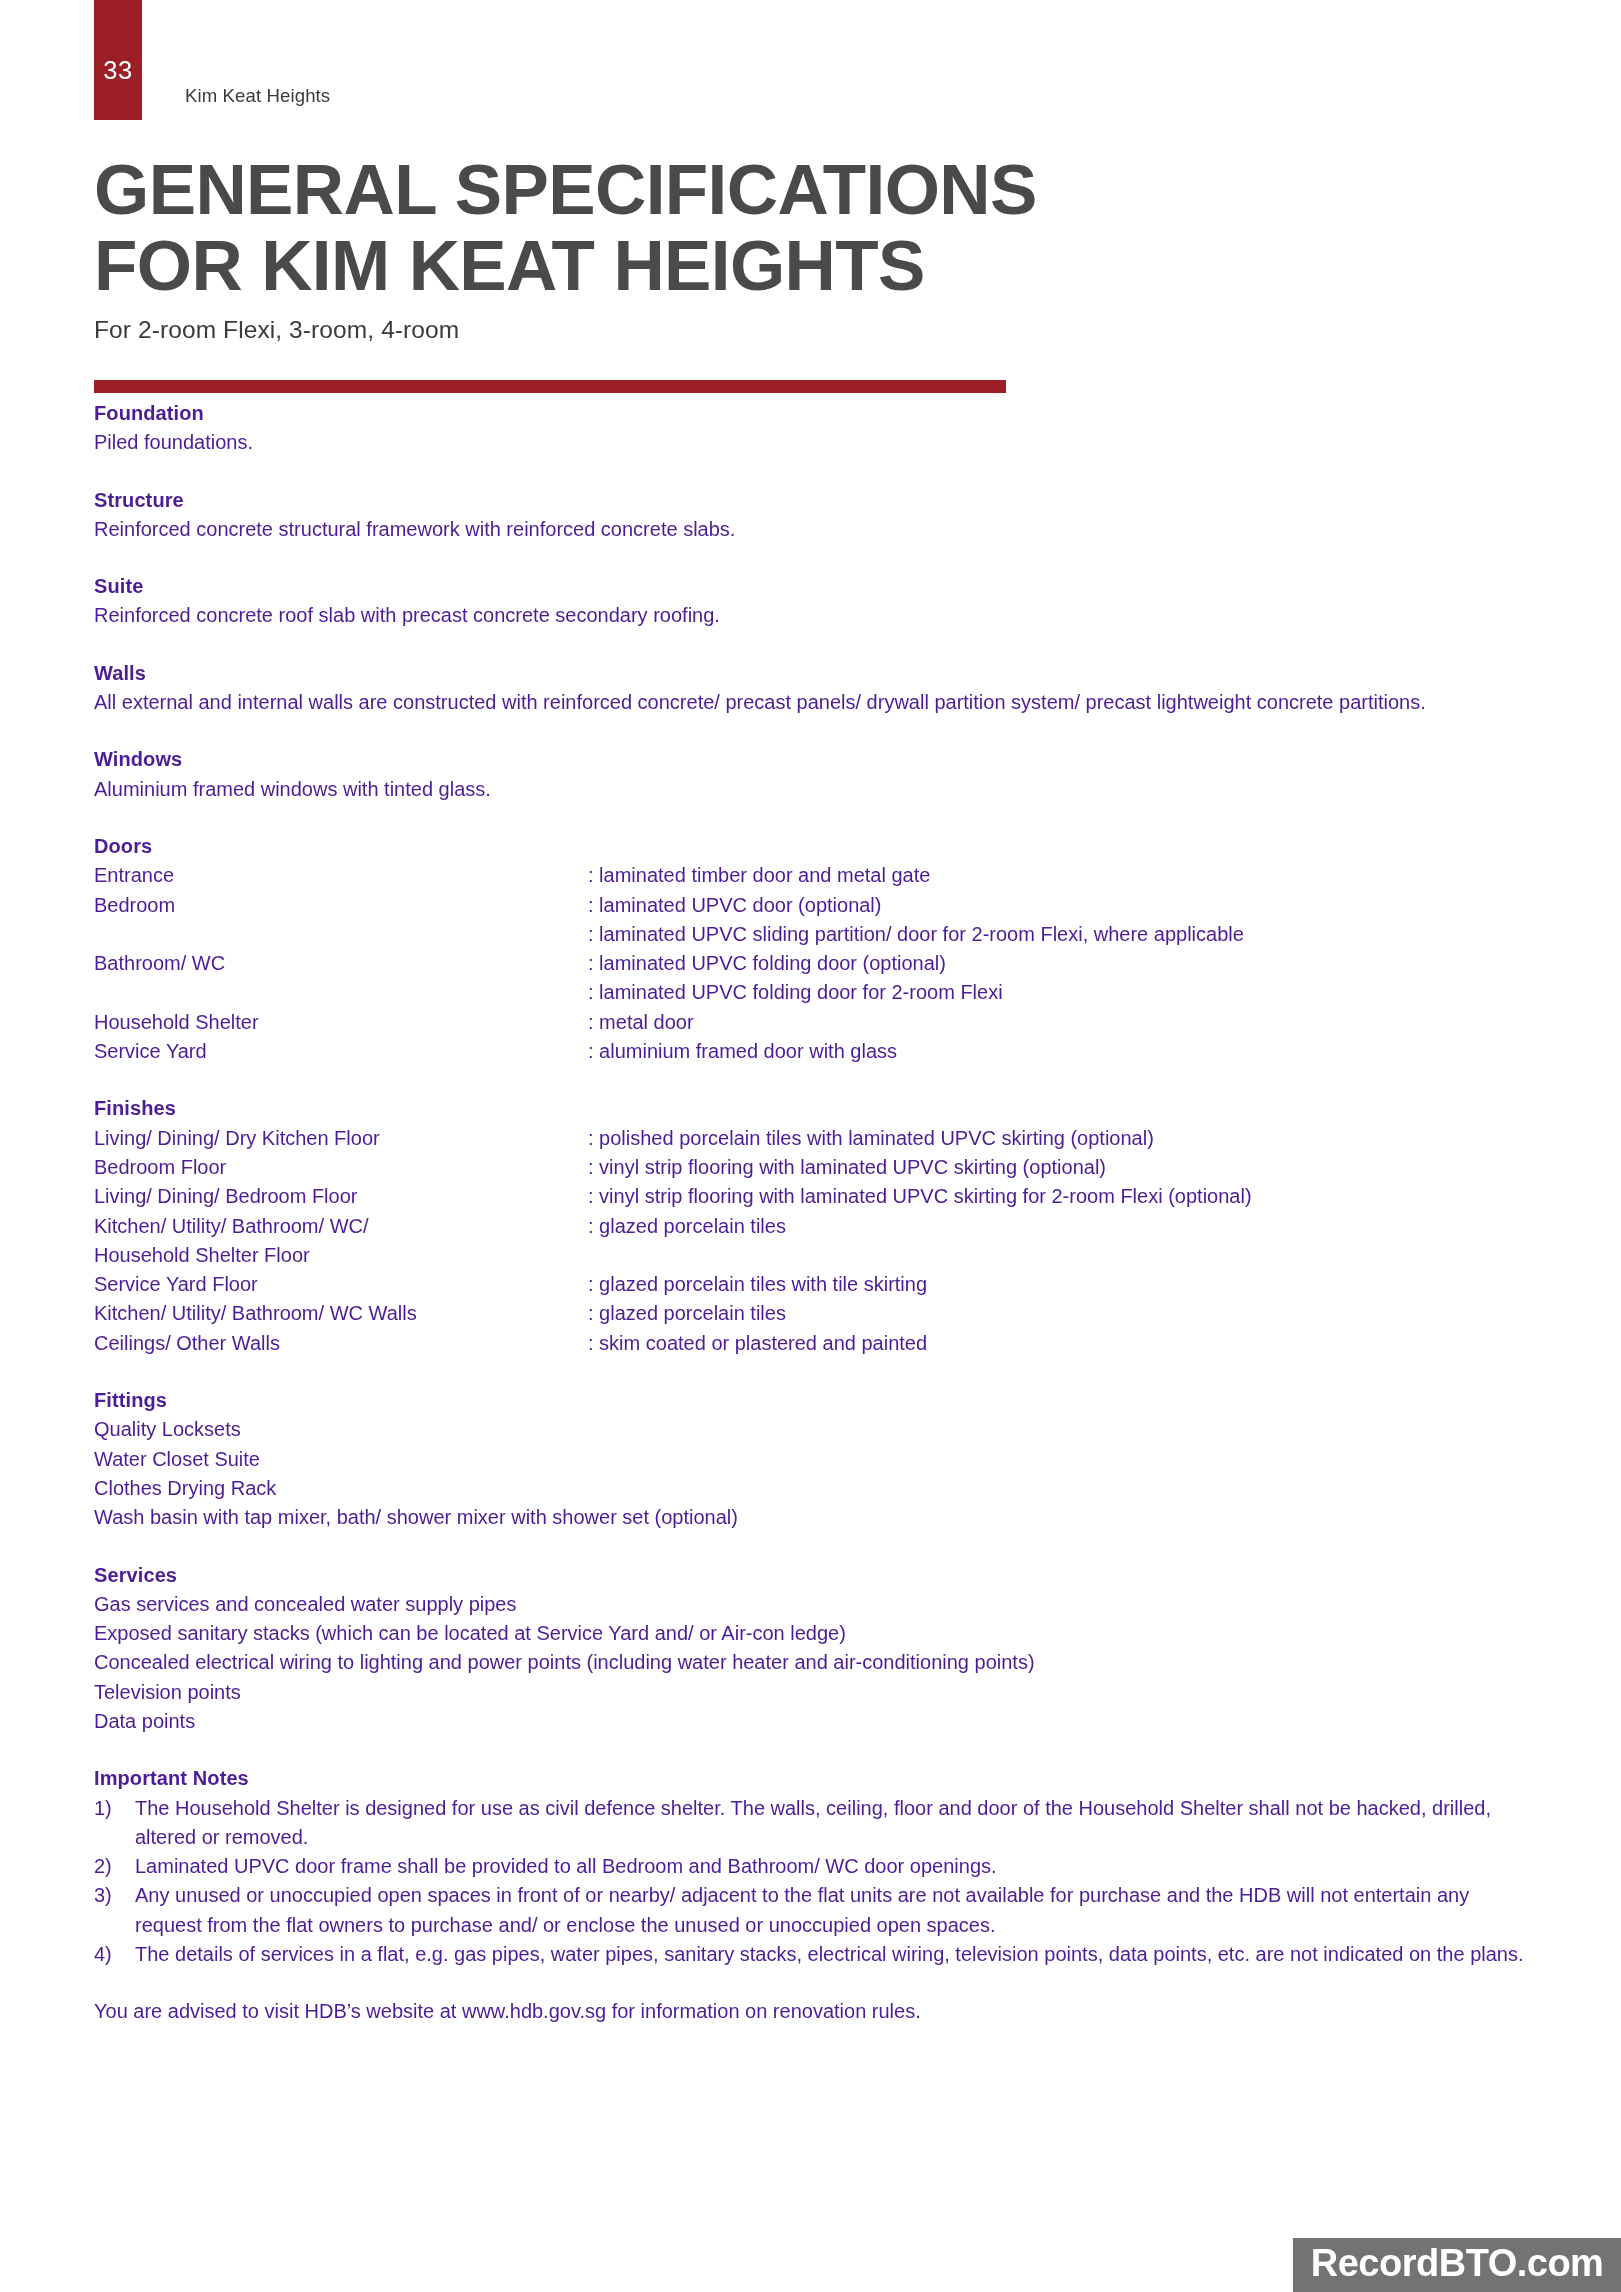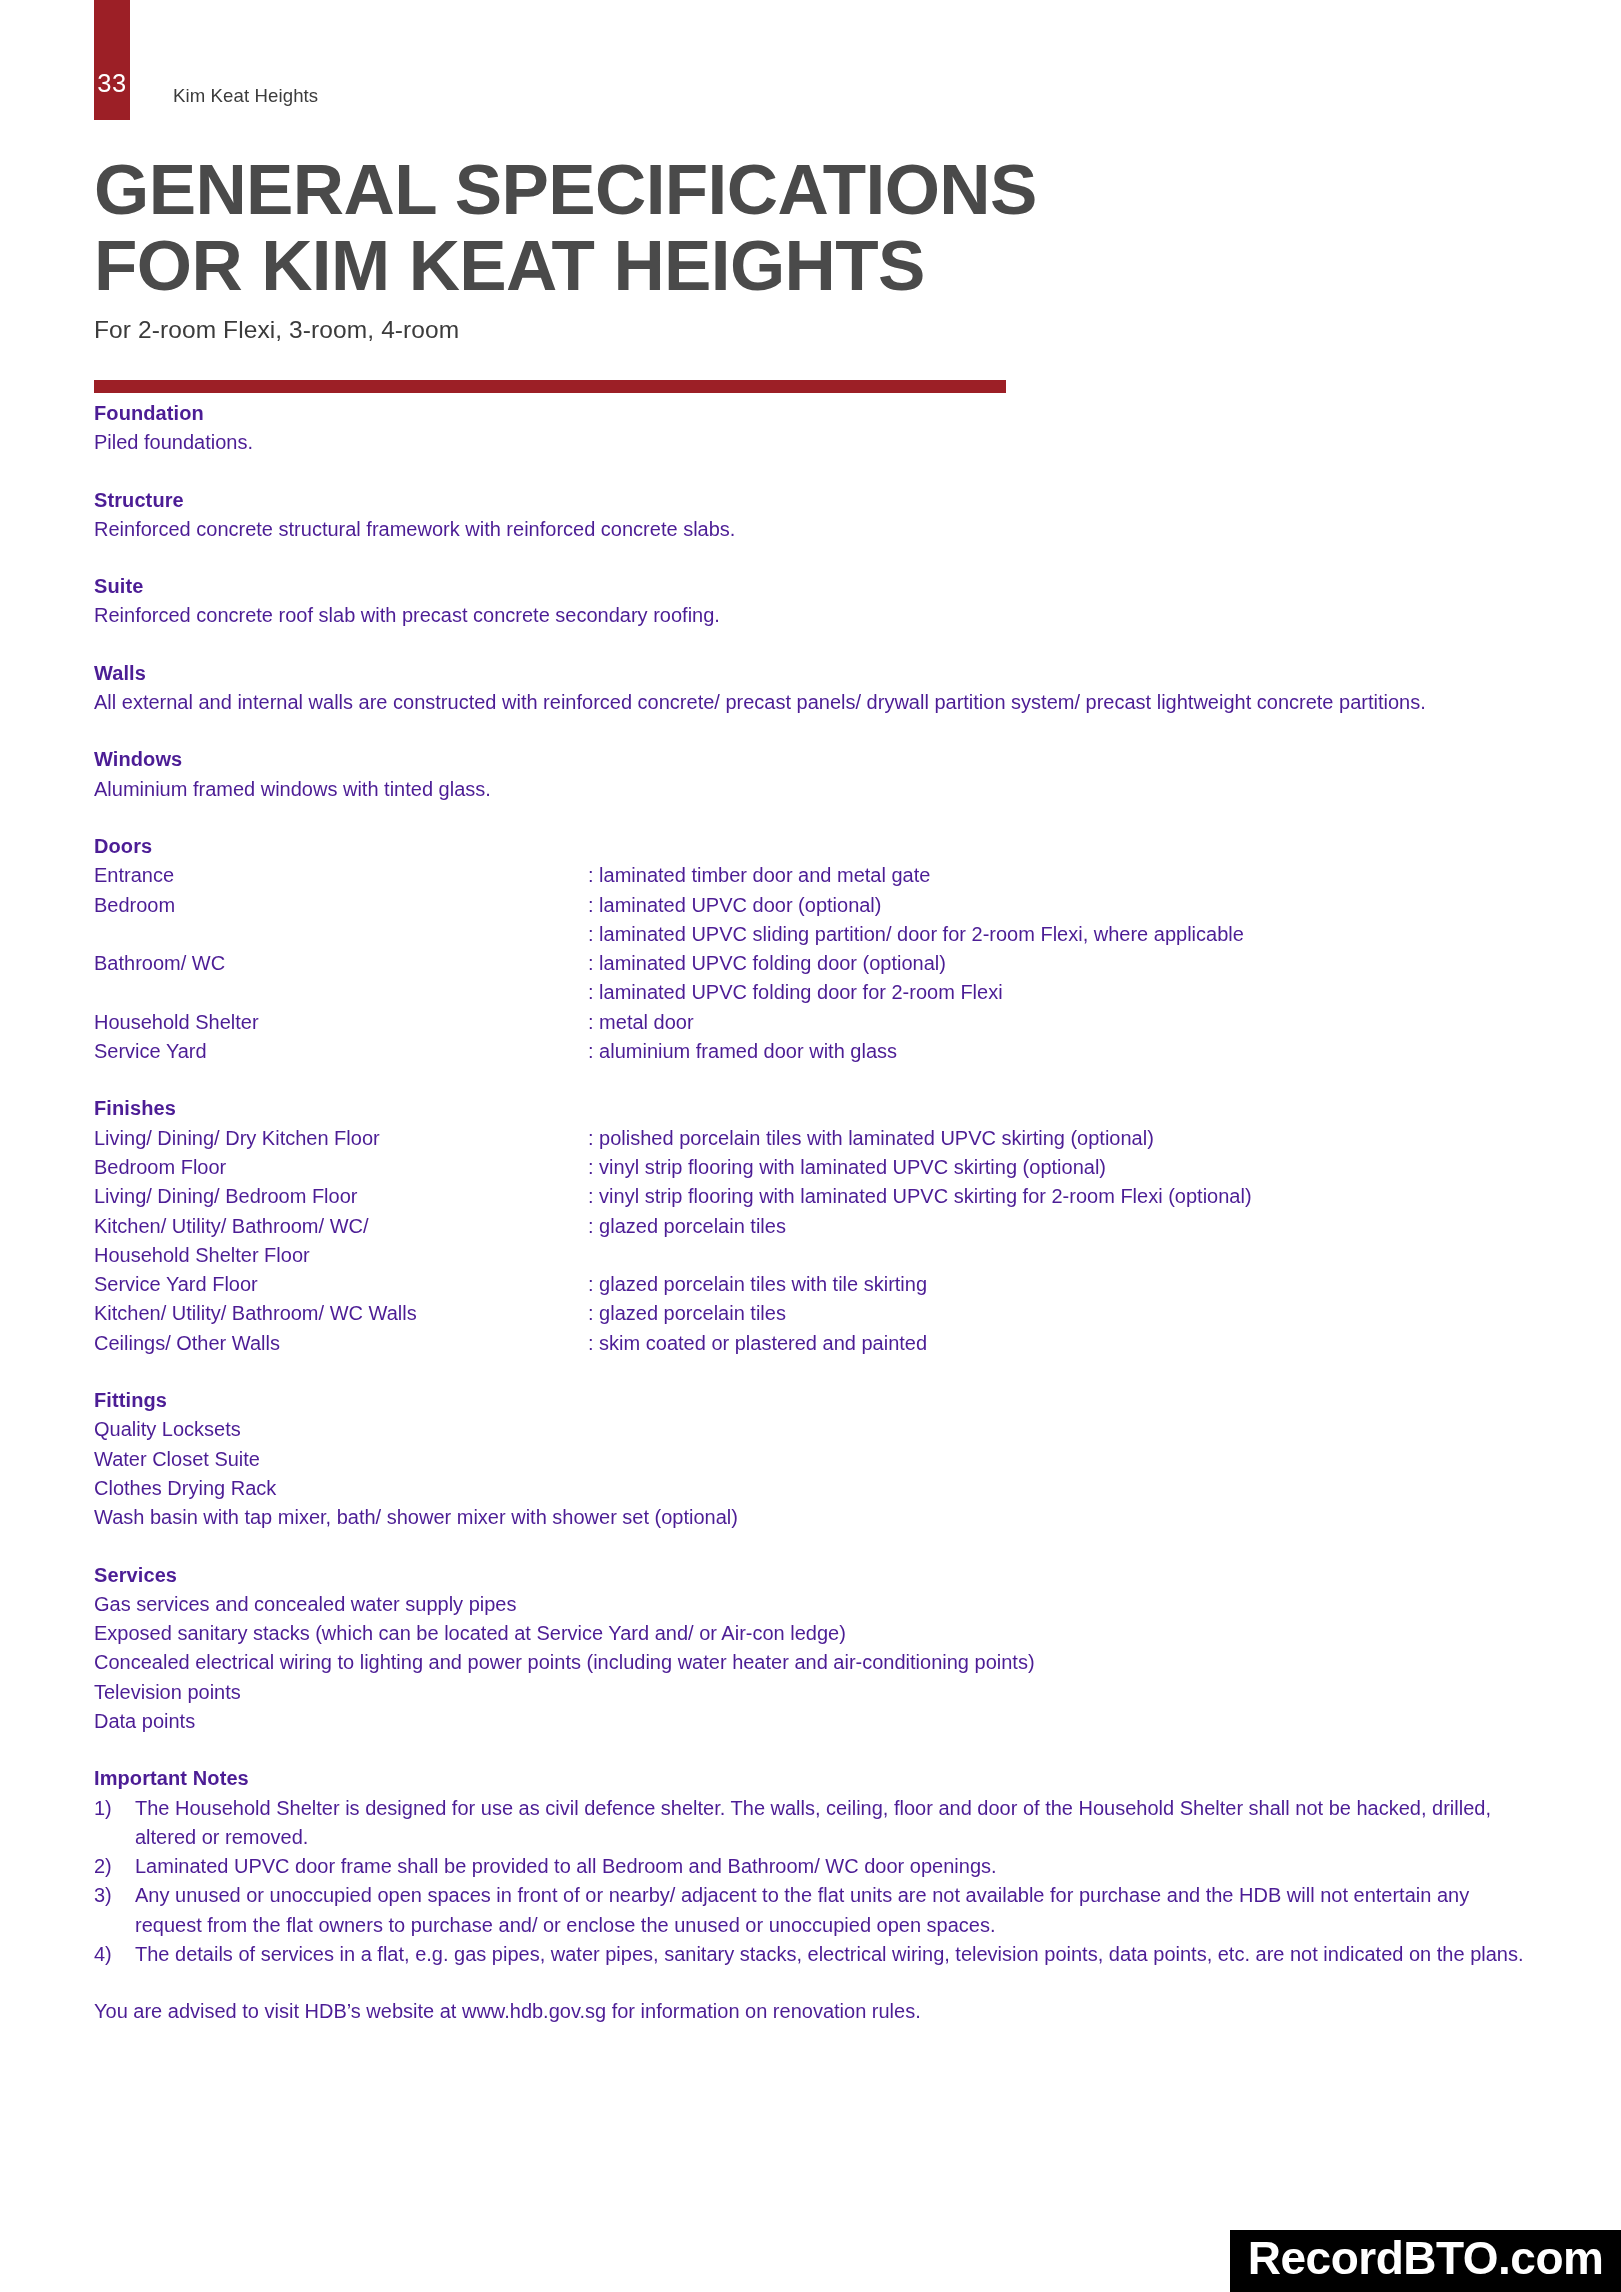--- a/index.html
+++ b/index.html
@@ -22,28 +22,28 @@
 
   
   .header {
     position: absolute;
     top: 0;
     left: 94px;
     display: flex;
     align-items: flex-start;
   }
   .page-num-box {
-    width: 36px;
+    width: 48px;
     height: 120px;
     background: #9c1f26;
     color: #ffffff;
     display: flex;
     align-items: flex-end;
     justify-content: center;
-    padding-bottom: 24px;
+    padding-bottom: 37px;
     box-sizing: border-box;
     font-size: 25.5px;
     line-height: 1;
     letter-spacing: 0.5px;
   }
   .project-name {
     margin-left: 43px;
     margin-top: 85px;
     font-size: 18.6px;
     color: #3b3b3b;
@@ -121,23 +121,23 @@
     flex: 0 0 41px;
   }
   .note-text { flex: 1 1 auto; }
   .closing-note { margin-top: 28px; }
 
   
   .watermark {
     position: absolute;
     right: 0px;
     bottom: 0px;
-    background: #000000;
+    background: #737373;
     color: #ffffff;
-    font-size: 46px;
+    font-size: 38px;
     font-weight: bold;
     letter-spacing: -0.5px;
     padding: 4.9px 17.6px 9.8px 17.6px;
     line-height: 1.06;
   }
 </style>
 </head>
 <body>
 
 <div class="page">

